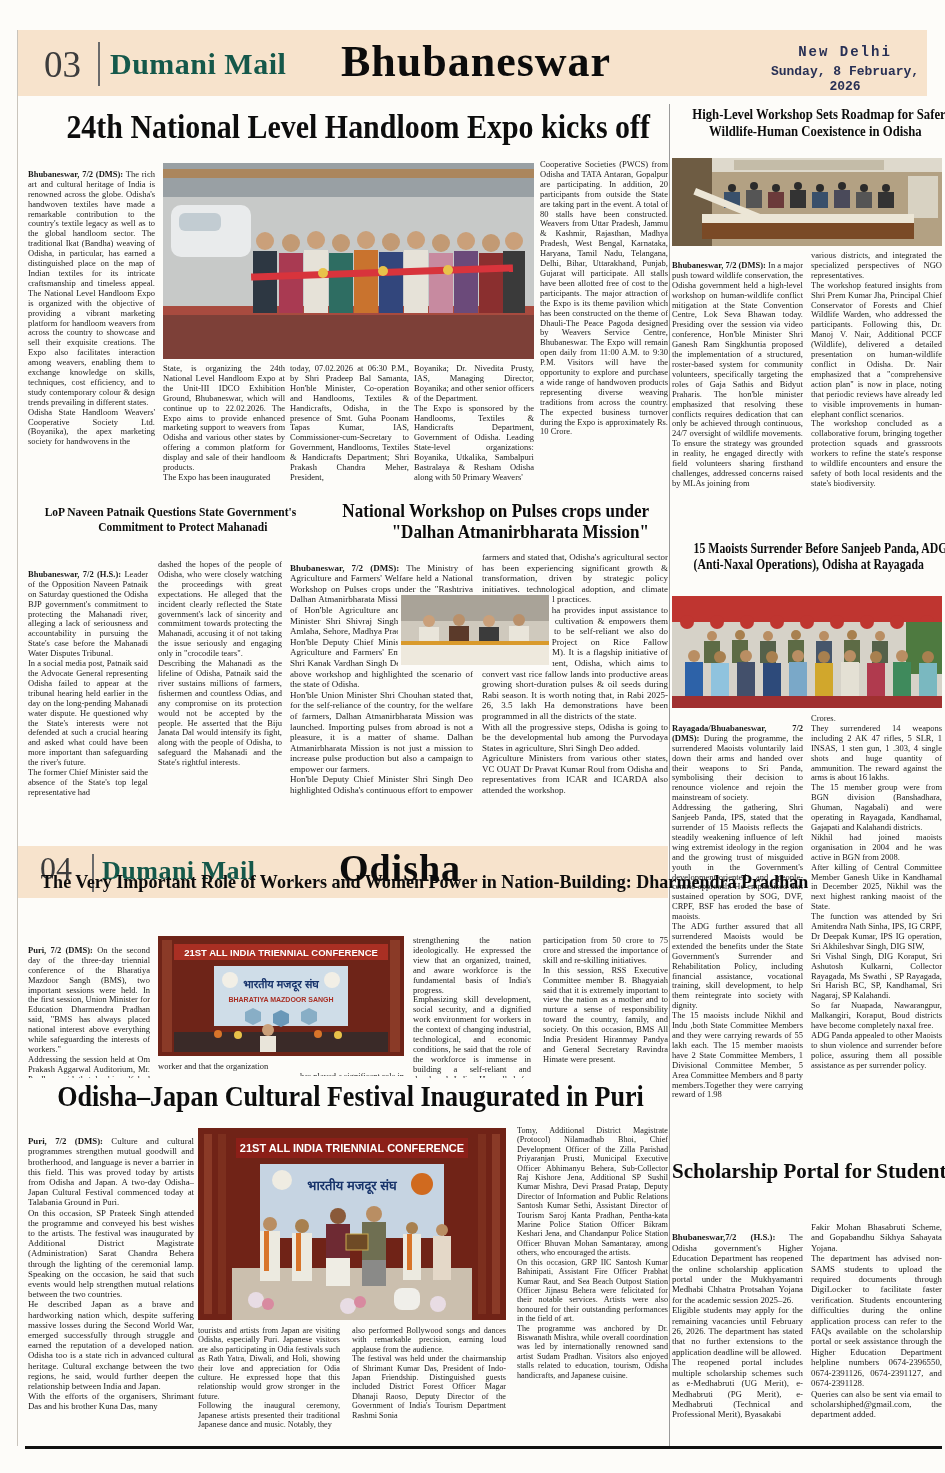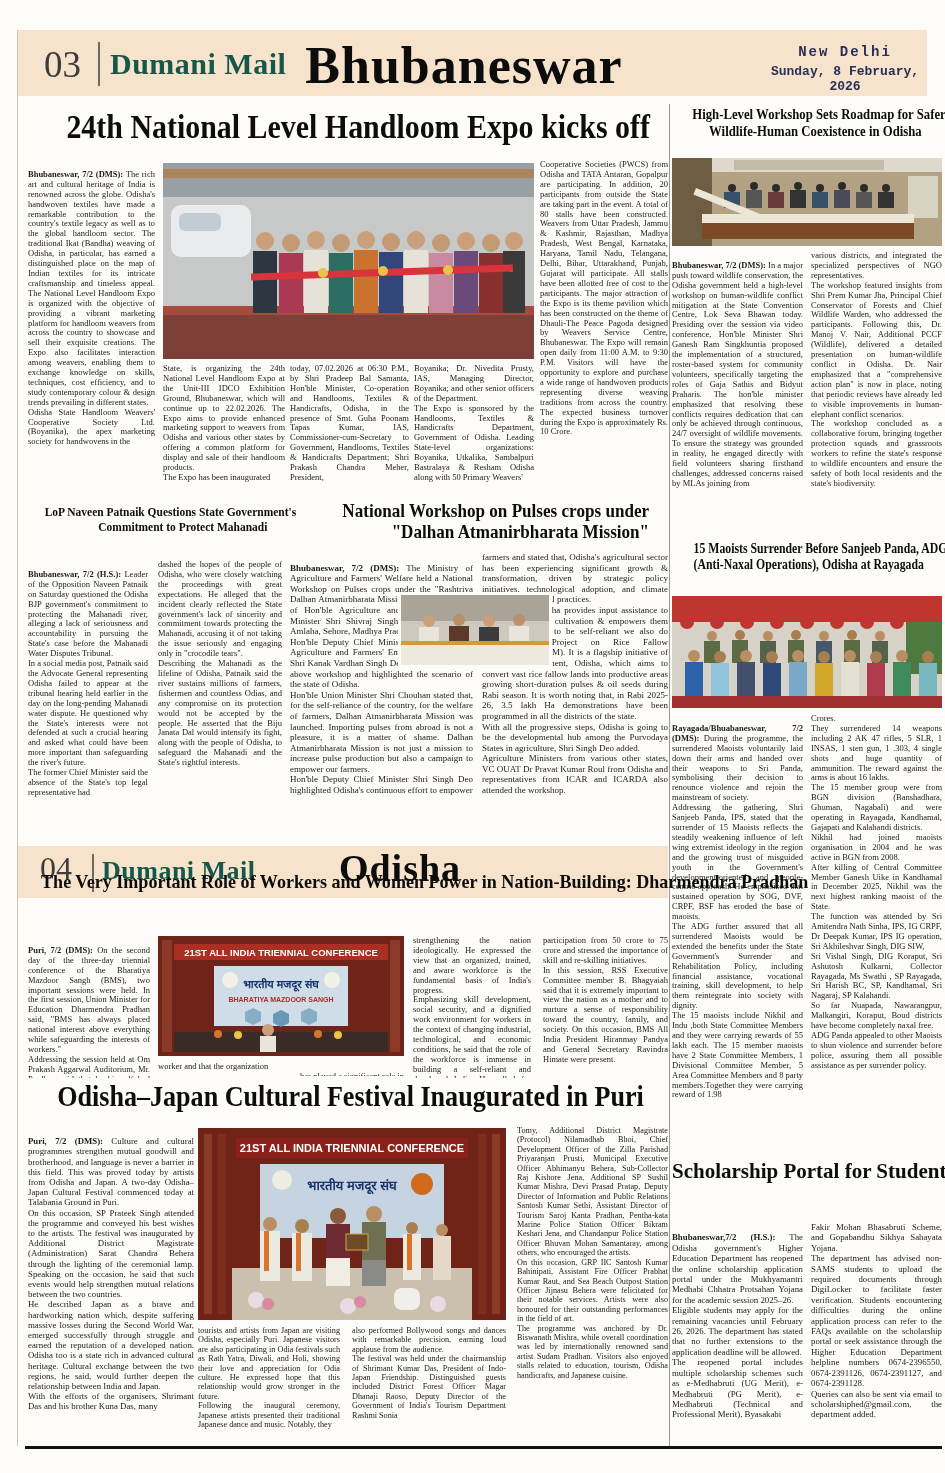--- a/index.html
+++ b/index.html
@@ -28,21 +28,21 @@
 <body>
 
 <div class="page">
 
   <div class="abs" style="left:17px;top:30px;width:1px;height:1416px;background:#c9c4bc;"></div>
 
   <div class="band" style="top:30px;"></div>
   <div class="pageno" style="left:44px;top:43px;">03</div>
   <div class="brandsep" style="left:98px;top:42px;height:44px;"></div>
   <div class="brand" style="left:110px;top:47px;">Dumani Mail</div>
-  <div class="city" style="left:284px;top:36px;width:360px;font-size:52px;">Bhubaneswar</div>
+  <div class="city" style="left:296px;top:36px;width:360px;font-size:44px;">Bhubaneswar</div>
   <div class="dateblock" style="left:760px;top:44px;width:170px;">
     <div style="font-size:14px;letter-spacing:2px;">New Delhi</div>
     <div style="font-size:13px;margin-top:4px;">Sunday, 8 February, 2026</div>
   </div>
 
   <div class="vline" style="left:669px;top:104px;height:1342px;"></div>
 
   <div class="hl" style="left:28px;top:108px;width:640px;font-size:34px;">
     <span class="in" style="transform:scaleX(.88);">24th National Level Handloom Expo kicks off</span>
   </div>

